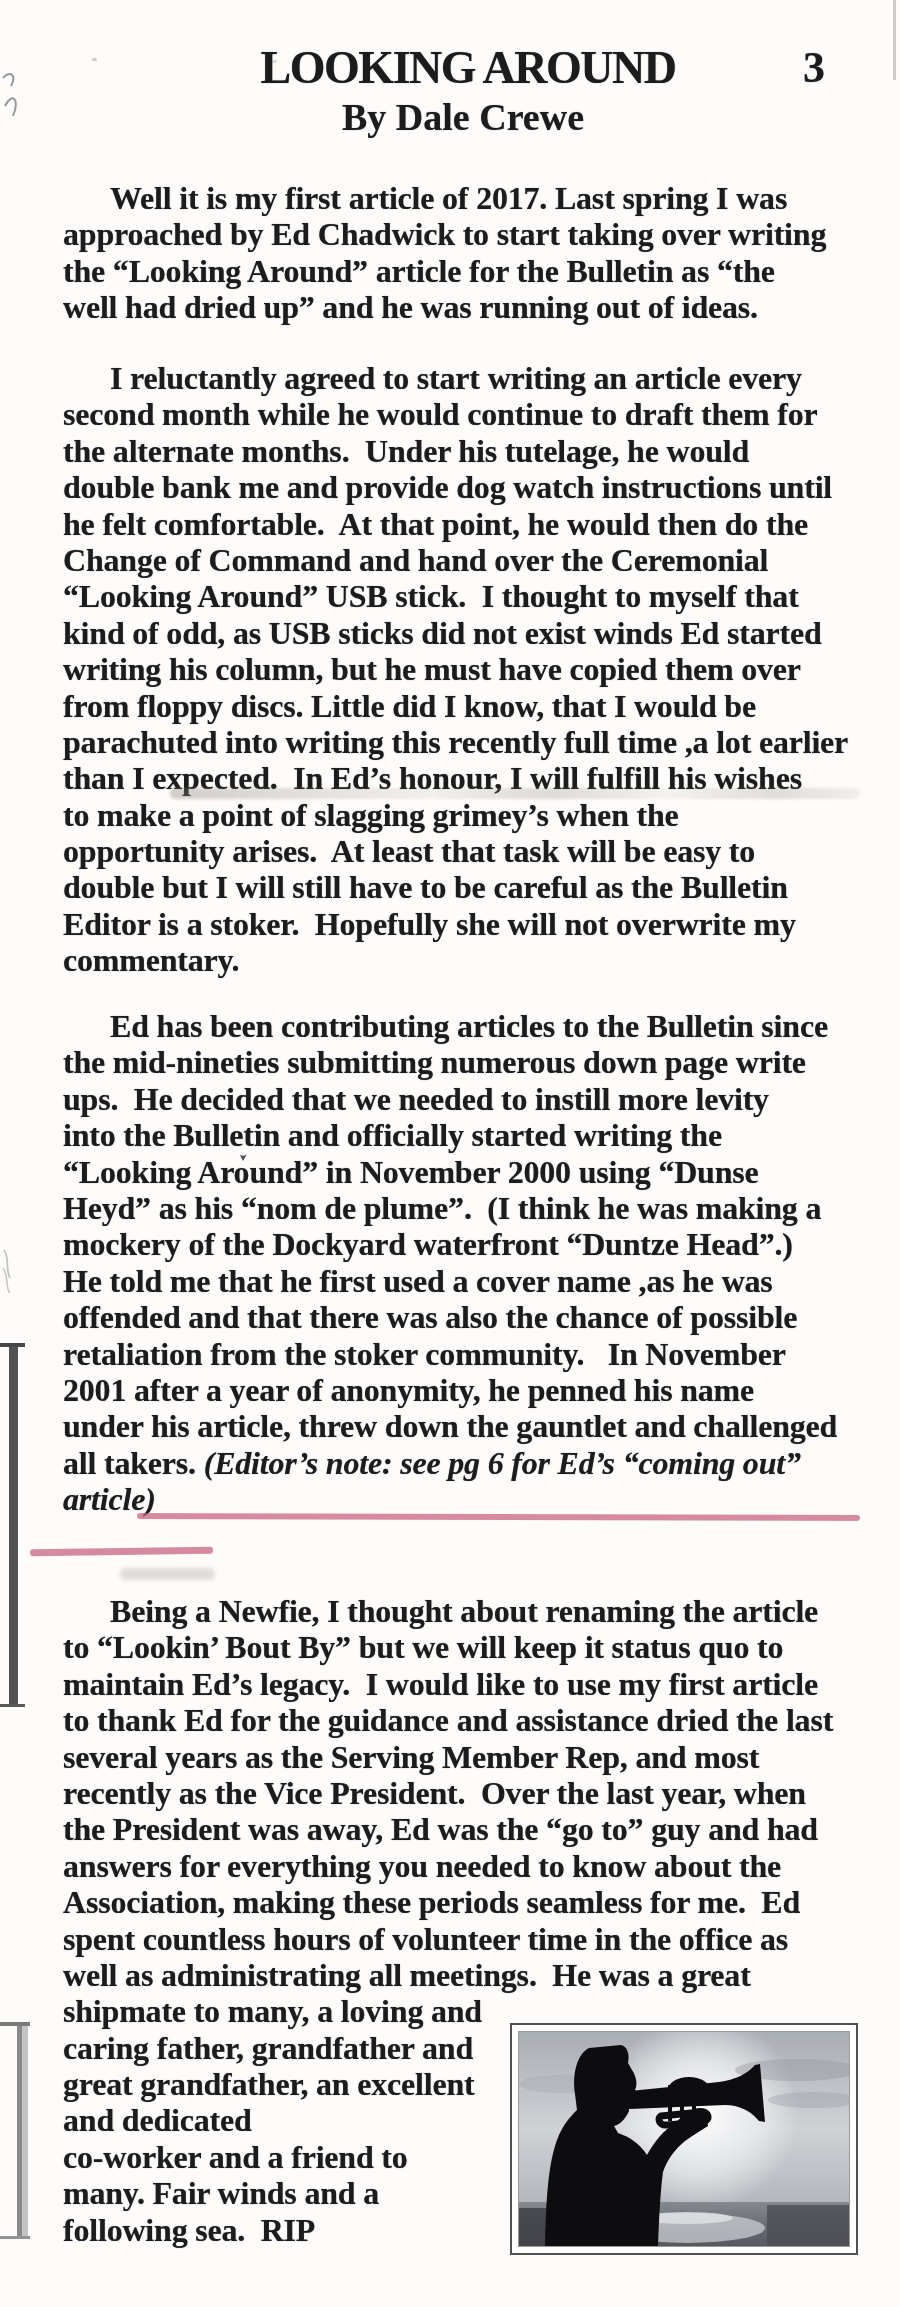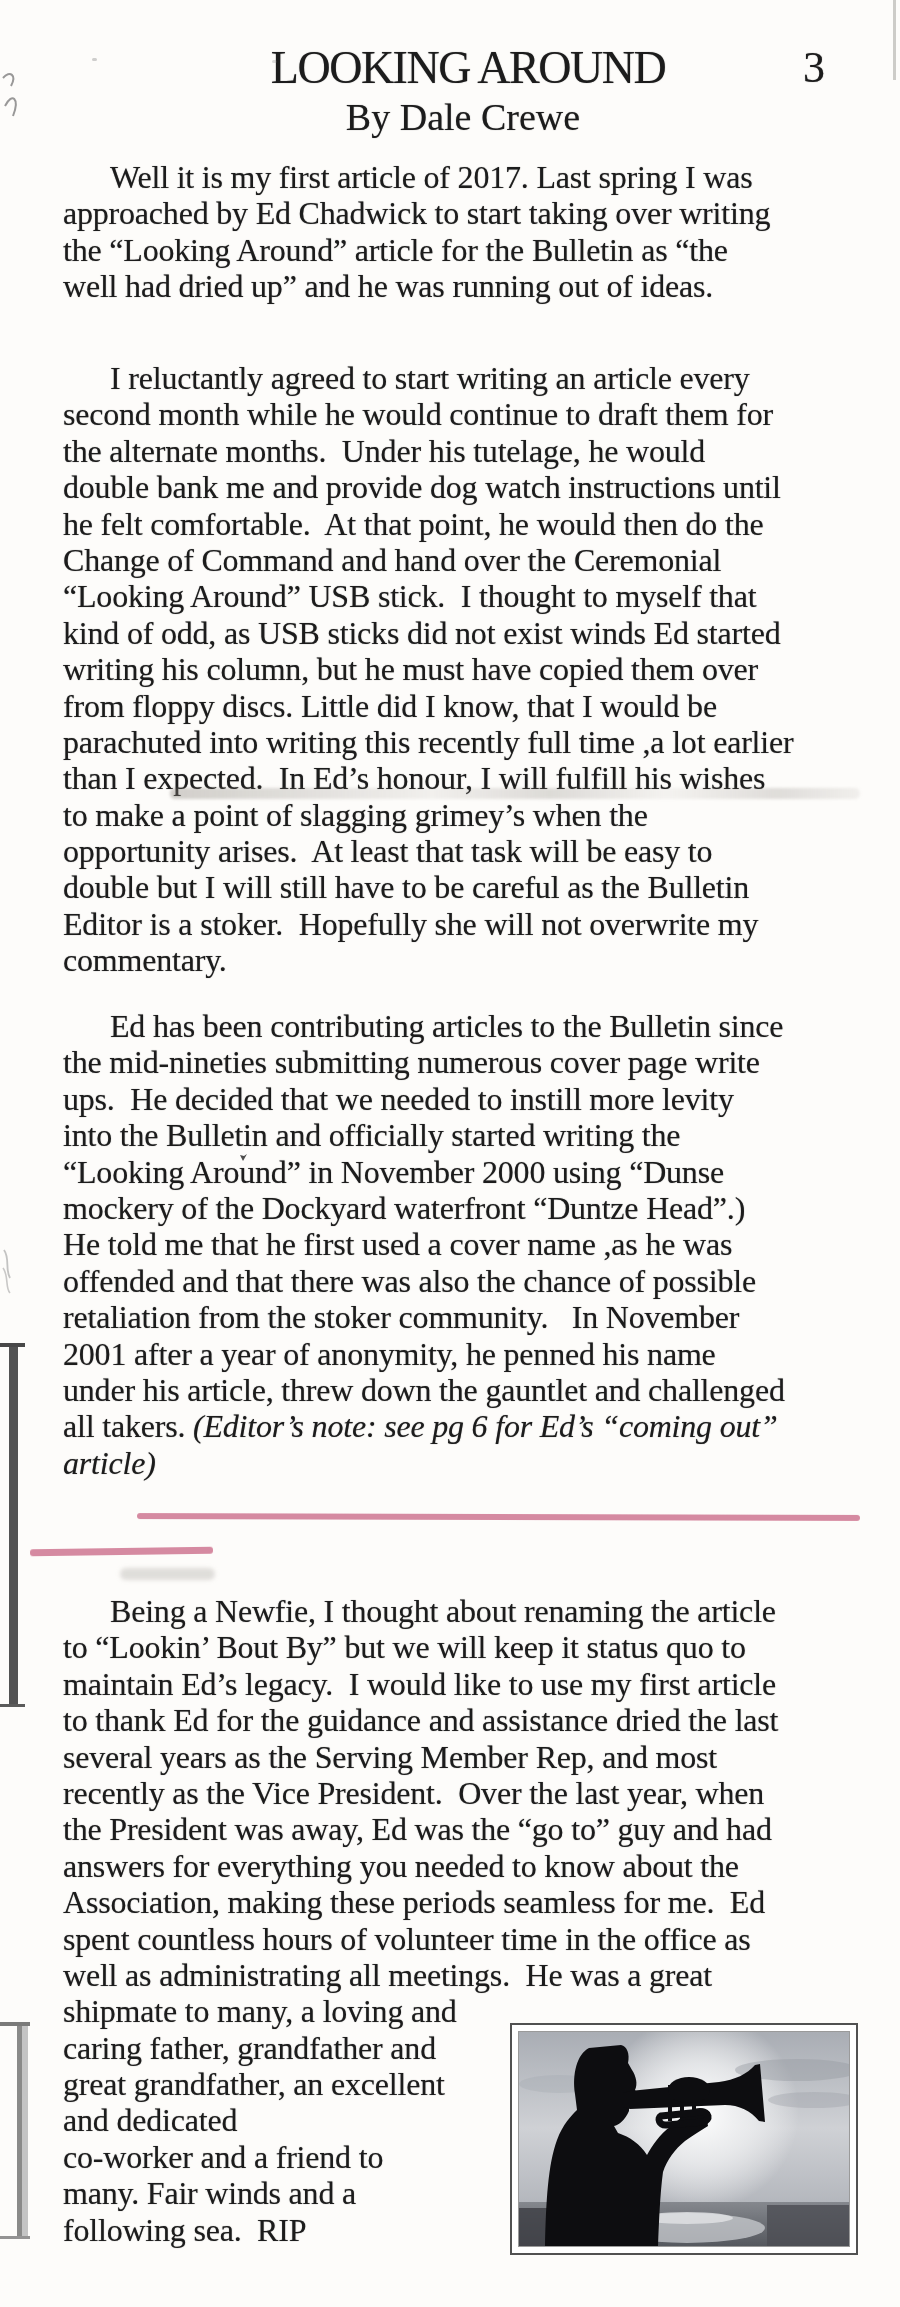--- a/index.html
+++ b/index.html
@@ -4,20 +4,21 @@
 <style>
   html,body{margin:0;padding:0;background:#e9e7e4;}
   .page{
     position:relative;
     width:900px;height:2307px;
     margin:0 auto;
     background:var(--paper,#fdfcfa);
     overflow:hidden;
     font-family:"Liberation Serif","DejaVu Serif",serif;
     color:var(--ink,#1c1c1c);
+    font-weight:bold;
   }
   .scan-text{
     text-shadow:0 0 1px rgba(25,25,25,.55);
   }
   .title{
     position:absolute;top:43px;left:18px;width:900px;
     text-align:center;font-size:46px;line-height:50px;
     letter-spacing:-1.5px;white-space:pre;
   }
   .byline{
@@ -28,21 +29,21 @@
     position:absolute;top:43px;left:803px;
     font-size:44px;line-height:50px;
   }
   .para{
     position:absolute;left:63px;width:830px;
     font-size:32px;line-height:36.4px;letter-spacing:-0.2px;
   }
   .para .line{white-space:pre;height:36.4px;}
   .para .line.indent{padding-left:47px;}
   .it{font-style:italic;}
-  #para1{top:159px;}
+  #para1{top:180px;}
   #para2{top:360px;}
   #para3{top:1008px;}
   #para4{top:1593px;}
   
   .marker{
     position:absolute;background:var(--marker,#c75f7f);
     opacity:.72;border-radius:3px;filter:blur(.4px);
   }
   #marker-1{left:137px;top:1514px;width:723px;height:6px;transform:rotate(.15deg);}
   #marker-2{left:30px;top:1548px;width:183px;height:7px;transform:rotate(-.8deg);}
@@ -119,24 +120,25 @@
         <div class="line">opportunity arises.  At least that task will be easy to</div>
         <div class="line">double but I will still have to be careful as the Bulletin</div>
         <div class="line">Editor is a stoker.  Hopefully she will not overwrite my</div>
         <div class="line">commentary.</div>
       </div>
   </div>
 
   <div class="para scan-text" id="para3">
     <div>
         <div class="line indent">Ed has been contributing articles to the Bulletin since</div>
-        <div class="line">the mid-nineties submitting numerous cover page write</div>
+        <div class="line">the mid-nineties submitting numerous down page write</div>
         <div class="line">ups.  He decided that we needed to instill more levity</div>
         <div class="line">into the Bulletin and officially started writing the</div>
         <div class="line">“Looking Around” in November 2000 using “Dunse</div>
+        <div class="line">Heyd” as his “nom de plume”.  (I think he was making a</div>
         <div class="line">mockery of the Dockyard waterfront “Duntze Head”.)</div>
         <div class="line">He told me that he first used a cover name ,as he was</div>
         <div class="line">offended and that there was also the chance of possible</div>
         <div class="line">retaliation from the stoker community.   In November</div>
         <div class="line">2001 after a year of anonymity, he penned his name</div>
         <div class="line">under his article, threw down the gauntlet and challenged</div>
       </div>
     <div class="line"><span>all takers. </span><span class="it">(Editor’s note: see pg 6 for Ed’s “coming out”</span></div>
     <div class="line"><span class="it">article</span><span class="it">)</span></div>
   </div>

